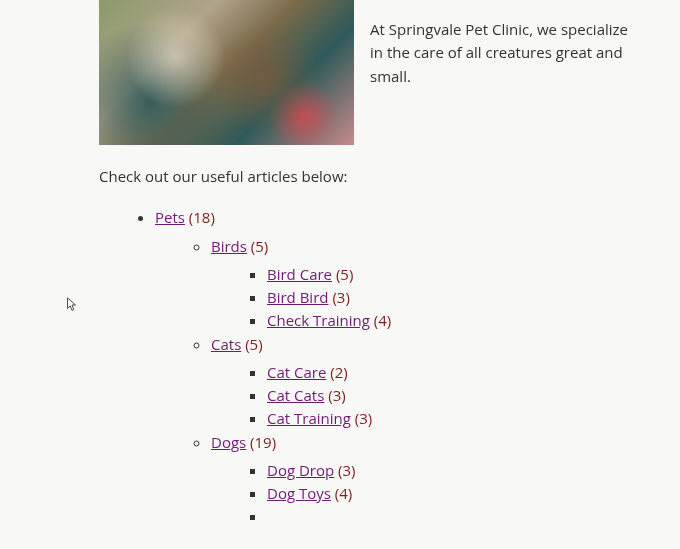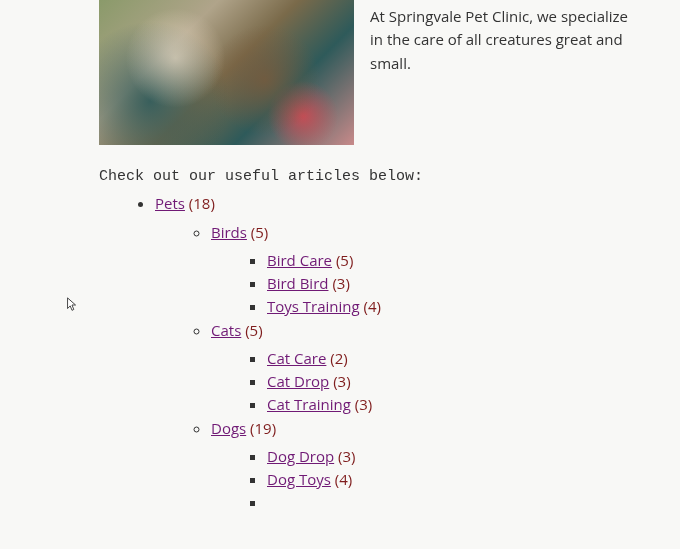--- a/index.html
+++ b/index.html
@@ -40,29 +40,28 @@
     background:
       radial-gradient(circle at 30% 40%, rgba(245,230,210,0.6) 0%, transparent 25%),
       radial-gradient(circle at 65% 55%, rgba(120,90,60,0.8) 0%, transparent 30%),
       radial-gradient(circle at 20% 70%, rgba(46,90,90,0.9) 0%, transparent 35%),
       radial-gradient(circle at 80% 80%, rgba(220,70,80,0.8) 0%, transparent 15%);
   }
   .hero-text {
     flex: 1;
     color: #333;
     line-height: 1.55;
-    padding-top: 5px;
+    padding-top: 18px;
   }
   .hero-text p {
     margin-bottom: 22px;
   }
   .articles-intro {
-    margin-bottom: 4px;
+    margin-bottom: 18px;
     line-height: 1.55;
-    font-family: Liberation Mono, monospace;
   }
   ul.cat-list {
     list-style: disc;
     padding-left: 56px;
   }
   ul.cat-list ul {
     list-style: circle;
     padding-left: 56px;
     margin-top: 5px;
   }
@@ -115,35 +114,35 @@
           <ul>
             <li>
               <a href="#">Bird Care</a>
               <span class="count"> (5)</span>
             </li>
             <li>
               <a href="#">Bird Bird</a>
               <span class="count"> (3)</span>
             </li>
             <li>
-              <a href="#">Toys Training</a>
+              <a href="#">Check Training</a>
               <span class="count"> (4)</span>
             </li>
           </ul>
         </li>
         <li>
           <a href="#">Cats</a>
           <span class="count"> (5)</span>
           <ul>
             <li>
               <a href="#">Cat Care</a>
               <span class="count"> (2)</span>
             </li>
             <li>
-              <a href="#">Cat Drop</a>
+              <a href="#">Cat Cats</a>
               <span class="count"> (3)</span>
             </li>
             <li>
               <a href="#">Cat Training</a>
               <span class="count"> (3)</span>
             </li>
           </ul>
         </li>
         <li>
           <a href="#">Dogs</a>

